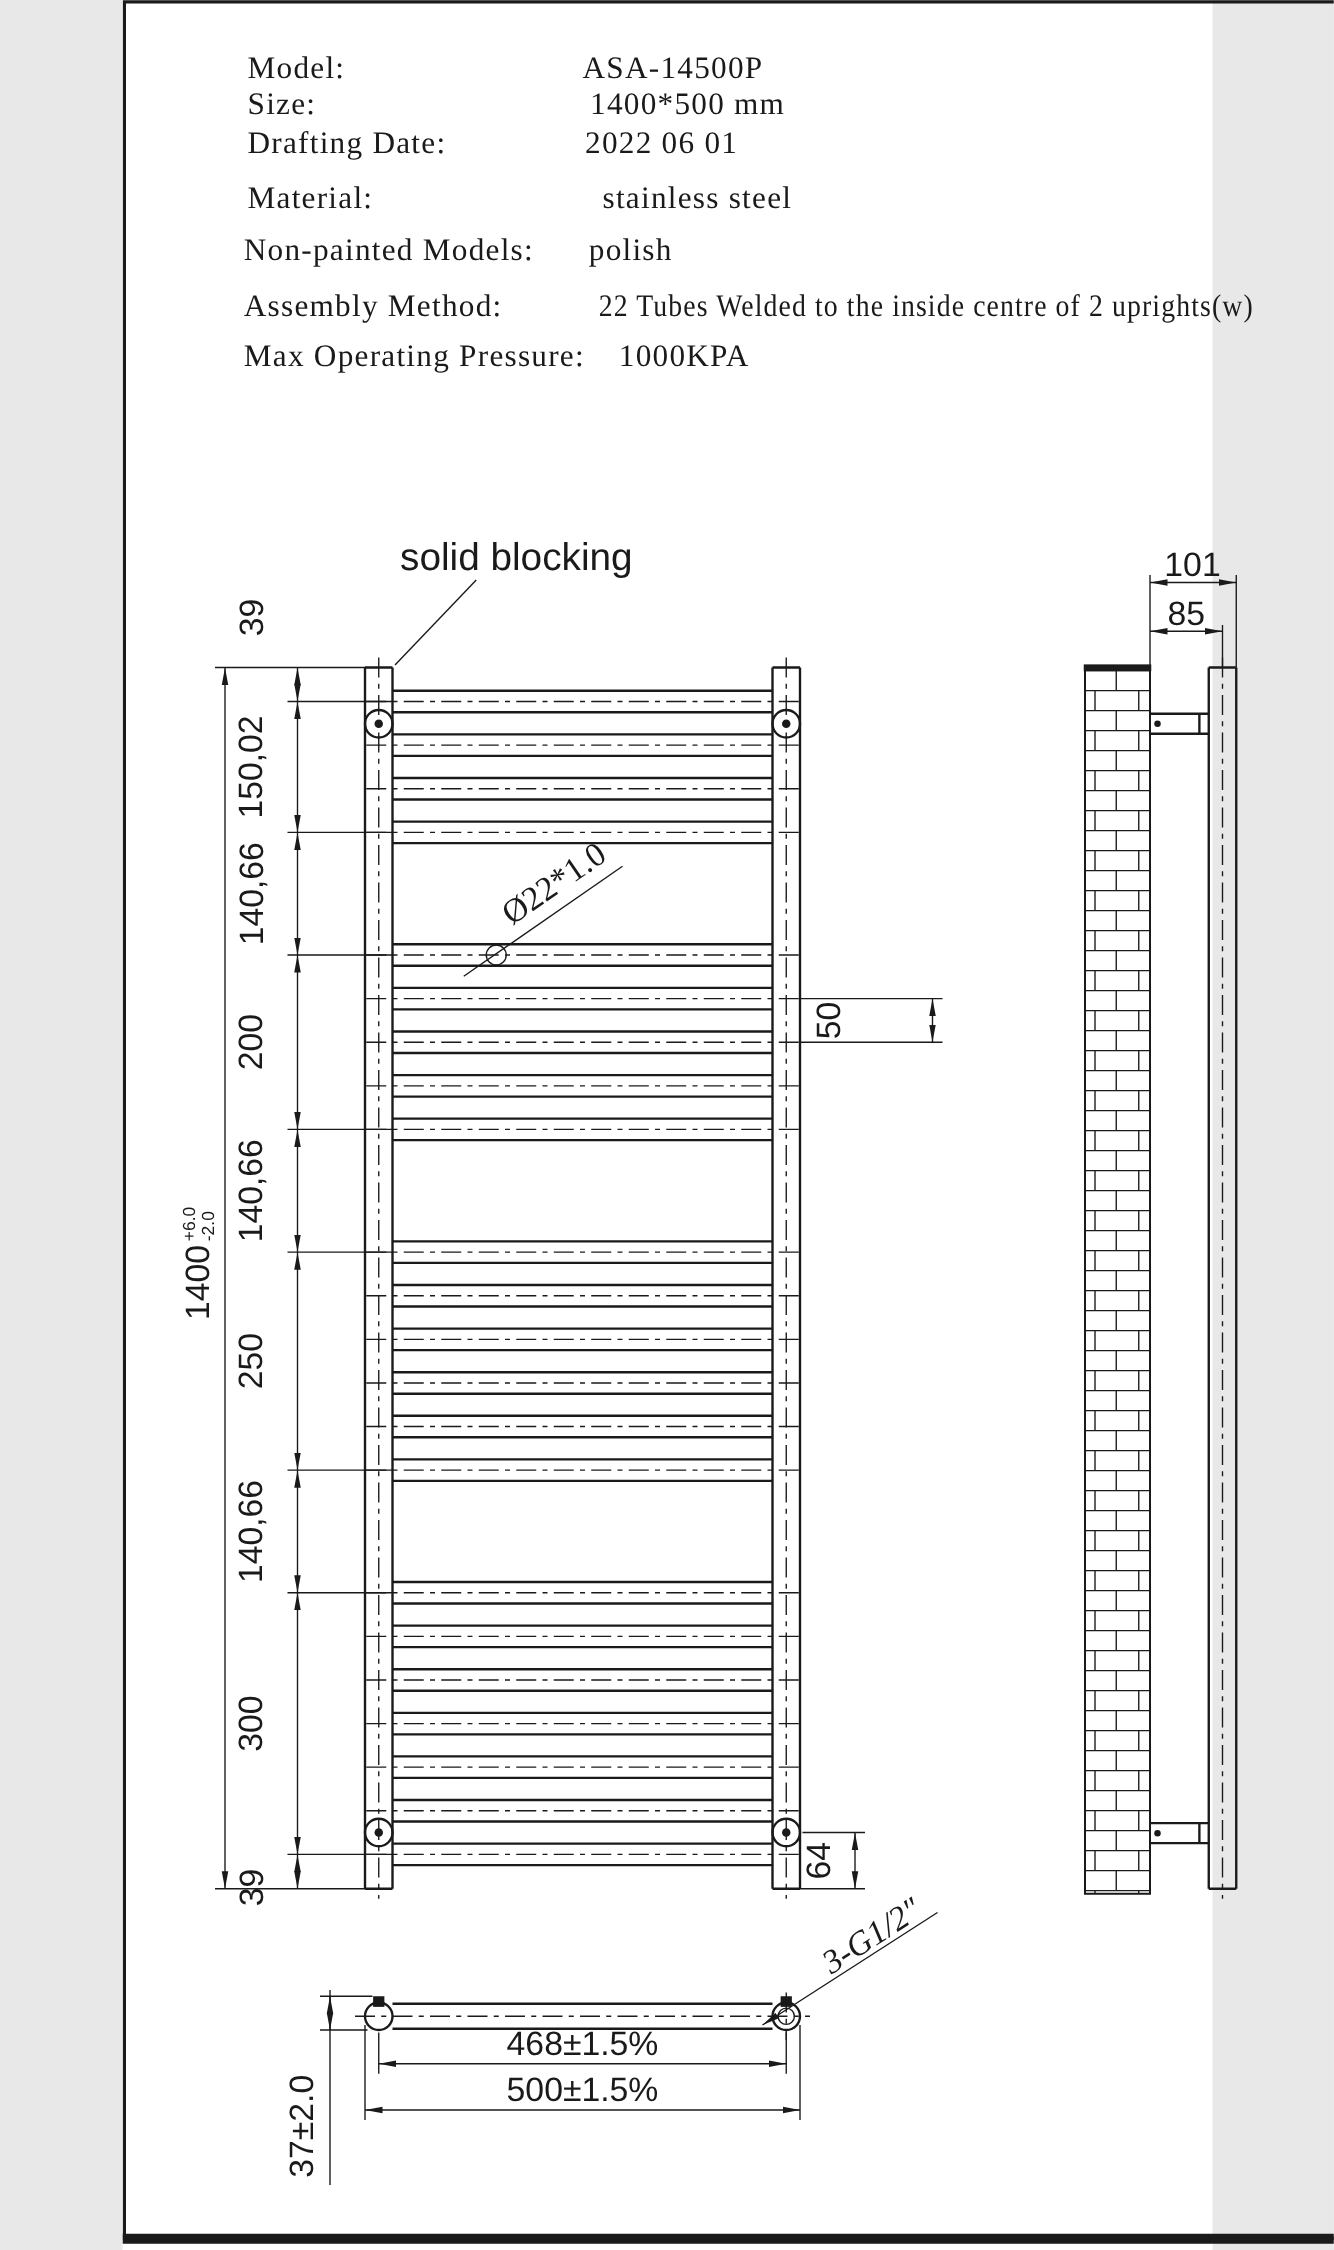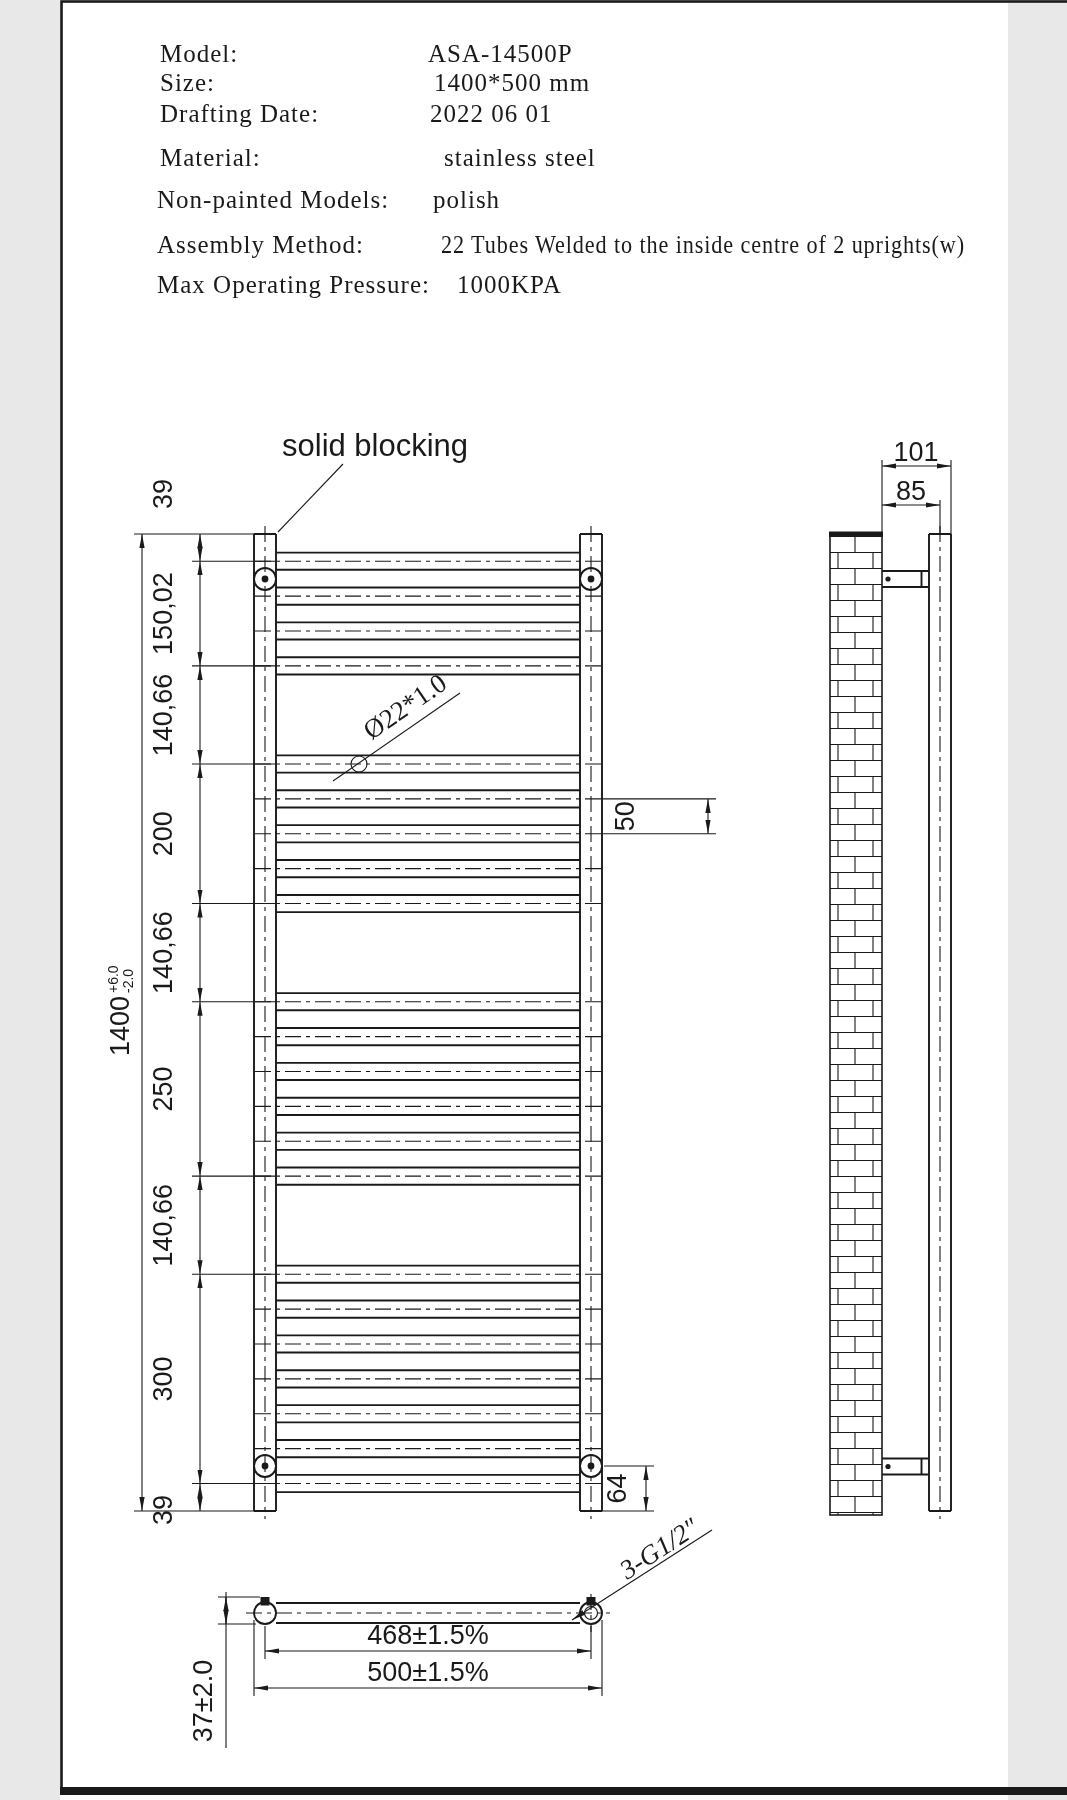--- a/index.html
+++ b/index.html
@@ -1,16 +1,16 @@
 <!DOCTYPE html>
 <html><head>
 <meta charset="utf-8">
 <style>
   html,body{margin:0;padding:0;background:#e8e8e8;}
-  #page{position:relative;width:948px;height:1800px;background:#ffffff;margin:0 auto;
+  #page{position:relative;width:872px;height:1800px;background:#ffffff;margin:0 auto;
         font-family:"Liberation Sans", sans-serif;}
   svg{position:absolute;left:0;top:0;}
   
   .ob{stroke:#1a1a1a;stroke-width:1.9;fill:none;stroke-linecap:butt;}
   
   .thin{stroke:#1a1a1a;stroke-width:1.1;fill:none;}
   
   .cl{stroke:#1a1a1a;stroke-width:1.1;fill:none;stroke-dasharray:16 5 4 5;}
   .fill{fill:#1a1a1a;stroke:none;}
   text{fill:#1a1a1a;}

